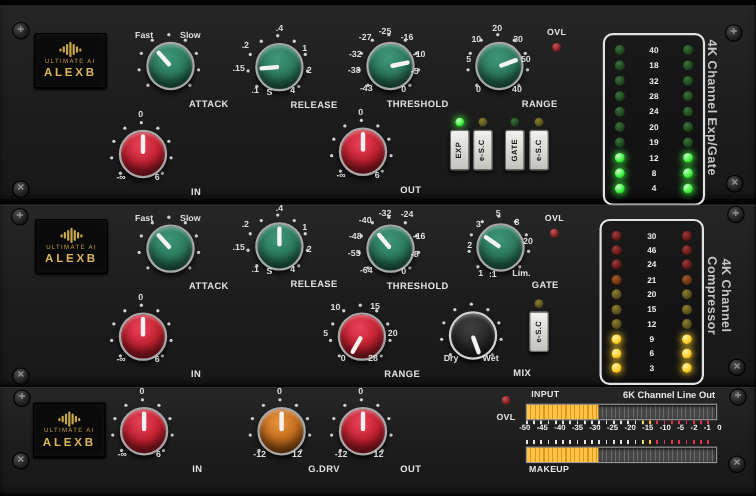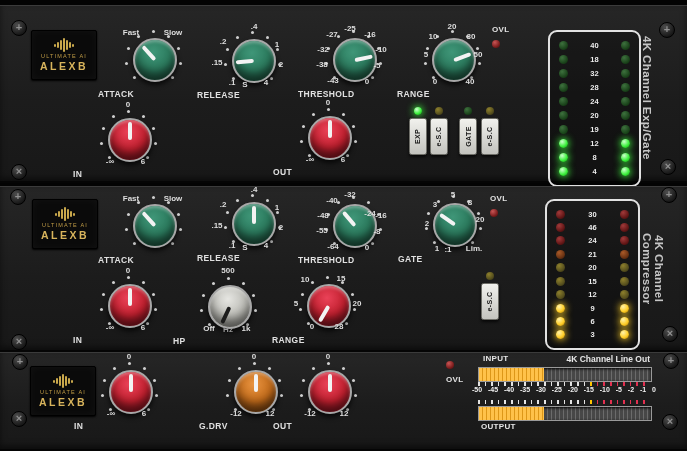--- a/index.html
+++ b/index.html
@@ -36,40 +36,40 @@
         border:2px solid #a8a8a8;box-shadow:0 3px 5px rgba(0,0,0,.75),inset 0 2px 3px rgba(255,255,255,.3),inset 0 -8px 9px rgba(0,0,0,.45);}
   .green{background:radial-gradient(circle at 45% 30%,#3f9678,#2b7a5d 50%,#16402f);}
   .red{background:radial-gradient(circle at 45% 30%,#ea4258,#c1202f 50%,#630c16);}
   .orange{background:radial-gradient(circle at 45% 30%,#ea9440,#c06a1a 50%,#5e3009);}
   .silver{background:radial-gradient(circle at 45% 30%,#e6e6e2,#b8b8b2 55%,#83837d);}
   .mixk{background:radial-gradient(circle at 45% 30%,#404040,#242424 60%,#0e0e0e);border-color:#d2d2d2;}
   .ptr{position:absolute;left:50%;top:50%;width:3.6px;height:18px;margin-left:-1.8px;margin-top:-18px;
        background:#f3f3f3;border-radius:2px;transform-origin:50% 100%;}
   .ptr.dark{background:#1c1c1c;}
   .mk{position:absolute;transform:translate(-50%,-50%);font-size:8px;font-weight:bold;color:#dedede;white-space:nowrap;}
-  .klabel{position:absolute;left:0;right:0;top:86px;text-align:left;font-size:8.5px;font-weight:bold;
+  .klabel{position:absolute;left:0;right:0;top:86px;text-align:right;font-size:8.5px;font-weight:bold;
           color:#e0e0e0;letter-spacing:.4px;}
 
   
   .bgrp{position:absolute;width:16px;display:flex;flex-direction:column;align-items:center;}
   .vbtn{width:16px;height:35px;margin-top:3px;background:linear-gradient(180deg,#f1f1ed,#c3c3be);
         border:1px solid #6e6e68;border-radius:2.5px;box-shadow:0 2px 3px rgba(0,0,0,.7);
         display:flex;align-items:center;justify-content:center;cursor:pointer;}
   .vbtn span{transform:rotate(-90deg);font-size:7px;font-weight:bold;color:#161616;letter-spacing:.4px;white-space:nowrap;}
   .led{display:inline-block;width:9px;height:9px;border-radius:50%;}
   .led.sm{width:8px;height:8px;}
   .g-lit{background:radial-gradient(circle at 35% 30%,#ccffcc,#3df03d 55%,#0d7a0d);box-shadow:0 0 7px 1px rgba(64,255,64,.85);}
   .g-dim{background:radial-gradient(circle at 35% 30%,#3e713e,#1c451c 60%,#0b250b);}
   .y-lit{background:radial-gradient(circle at 35% 30%,#fff2a8,#ffce28 55%,#9c6c00);box-shadow:0 0 7px 1px rgba(255,208,40,.85);}
   .y-dim{background:radial-gradient(circle at 35% 30%,#8d7f2c,#57501e 60%,#2c280f);}
   .r-dim{background:radial-gradient(circle at 35% 30%,#a03a3a,#641717 60%,#2e0909);}
   .o-dim{background:radial-gradient(circle at 35% 30%,#a85a28,#6b3313 60%,#331606);}
   .ovl-led{background:radial-gradient(circle at 35% 30%,#c85555,#7e1e1e 60%,#380b0b);}
 
-  .ovlgrp{position:absolute;width:28px;text-align:left;}
+  .ovlgrp{position:absolute;width:28px;text-align:center;}
   .ovltxt{font-size:8px;font-weight:bold;color:#e2e2e2;letter-spacing:.3px;}
   .ovlgrp .led{margin-top:3px;}
   .ovlgrp.rev .led{margin:0 0 2px 0;}
 
   
   .vmeter{position:absolute;border:2px solid #e2e2e2;border-radius:9px;background:rgba(0,0,0,.28);
           display:flex;flex-direction:column;justify-content:space-between;padding:8px 9px;}
   .mrow{display:flex;align-items:center;justify-content:space-between;height:10px;}
   .mnum{width:26px;text-align:center;font-size:7.5px;font-weight:bold;color:#ececec;}
 
@@ -332,21 +332,21 @@
     <div class="kb" style="left:298px;top:-18px">
       <div class="dots"></div>
       <div class="knob green">
           <div class="ptr" style="transform:rotate(-40deg)"></div>
         </div>
       <span class="mk" style="left:35px;top:77px">-64</span>
       <span class="mk" style="left:24px;top:61px">-55</span>
       <span class="mk" style="left:25px;top:46px">-48</span>
       <span class="mk" style="left:34px;top:31px">-40</span>
       <span class="mk" style="left:52px;top:25px">-32</span>
-      <span class="mk" style="left:72px;top:44px">-24</span>
+      <span class="mk" style="left:72px;top:26px">-24</span>
       <span class="mk" style="left:83px;top:46px">-16</span>
       <span class="mk" style="left:79px;top:62px">-8</span>
       <span class="mk" style="left:69px;top:78px">0</span>
       <div class="klabel">THRESHOLD</div>
     </div>
 
     <div class="kb" style="left:398px;top:-19px">
       <div class="dots"></div>
       <div class="knob green">
           <div class="ptr" style="transform:rotate(-55deg)"></div>
@@ -366,46 +366,44 @@
       <div class="dots"></div>
       <div class="knob red">
           <div class="ptr" style="transform:rotate(0deg)"></div>
         </div>
       <span class="mk" style="left:55px;top:21px">0</span>
       <span class="mk" style="left:37px;top:78px">-∞</span>
       <span class="mk" style="left:70px;top:78px">6</span>
       <div class="klabel">IN</div>
     </div>
 
-    <div class="kb" style="left:173px;top:63px">
-      <div class="dots"></div>
-      <div class="knob silver">
-          <div class="ptr dark" style="transform:rotate(-155deg)"></div>
-        </div>
-      <span class="mk" style="left:55px;top:20px">500</span>
-      <span class="mk" style="left:36px;top:78px">Off</span>
-      <span class="mk" style="left:55px;top:79px;color:#9a9a9a">Hz</span>
-      <span class="mk" style="left:73px;top:78px">1k</span>
-      <div class="klabel">HP</div>
-    </div>
 
     <div class="kb" style="left:272px;top:62px">
       <div class="dots"></div>
       <div class="knob red">
           <div class="ptr" style="transform:rotate(-150deg)"></div>
         </div>
       <span class="mk" style="left:40px;top:77px">0</span>
       <span class="mk" style="left:24px;top:54px">5</span>
       <span class="mk" style="left:33px;top:30px">10</span>
       <span class="mk" style="left:69px;top:29px">15</span>
       <span class="mk" style="left:85px;top:54px">20</span>
       <span class="mk" style="left:67px;top:77px">28</span>
       <div class="klabel">RANGE</div>
     </div>
 
+    <div class="kb" style="left:373px;top:61px">
+      <div class="dots"></div>
+      <div class="knob mixk">
+          <div class="ptr" style="transform:rotate(160deg)"></div>
+        </div>
+      <span class="mk" style="left:37px;top:78px">Dry</span>
+      <span class="mk" style="left:73px;top:78px">Wet</span>
+      <div class="klabel">MIX</div>
+    </div>
 
     <div class="ovlgrp" style="left:490px;top:7px">
       <div class="ovltxt">OVL</div>
       <i class="led sm ovl-led"></i>
     </div>
 
     <div class="bgrp" style="left:482px;top:85px">
       <i class="led sm y-dim"></i>
       <div class="vbtn">
           <span>e-S.C</span>
@@ -519,21 +517,21 @@
       <span class="mk" style="left:37px;top:78px">-12</span>
       <span class="mk" style="left:71px;top:78px">12</span>
       <div class="klabel">OUT</div>
     </div>
 
     <div class="ovlgrp rev" style="left:446px;top:4px">
       <i class="led sm ovl-led"></i>
       <div class="ovltxt">OVL</div>
     </div>
 
-    <div class="p3title">4K Channel Line Out</div>
+    <div class="p3title">6K Channel Line Out</div>
     <div class="iolabel" style="left:483px;top:1px">INPUT</div>
 
     <div class="hbar" style="top:14px">
         <div class="hfill"></div>
       </div>
     <div class="ticks" style="top:29px"></div>
     <div class="hscale">
       <span>-50</span>
       <span>-45</span>
       <span>-40</span>
@@ -546,15 +544,15 @@
       <span>-5</span>
       <span>-2</span>
       <span>-1</span>
       <span>0</span>
     </div>
     <div class="ticks" style="top:47px"></div>
     <div class="hbar" style="top:53px">
         <div class="hfill"></div>
       </div>
 
-    <div class="iolabel" style="left:481px;top:69px">OUTPUT</div>
+    <div class="iolabel" style="left:481px;top:69px">MAKEUP</div>
   </div>
 </div>
 
 </body></html>

